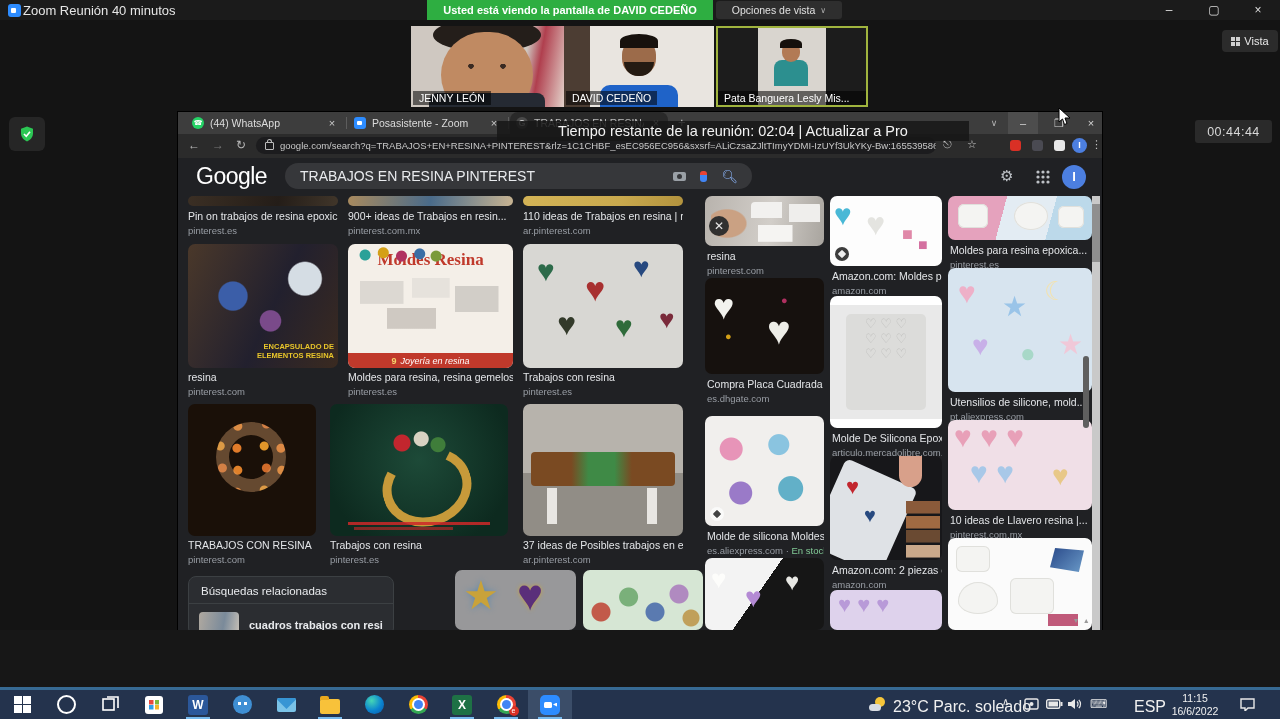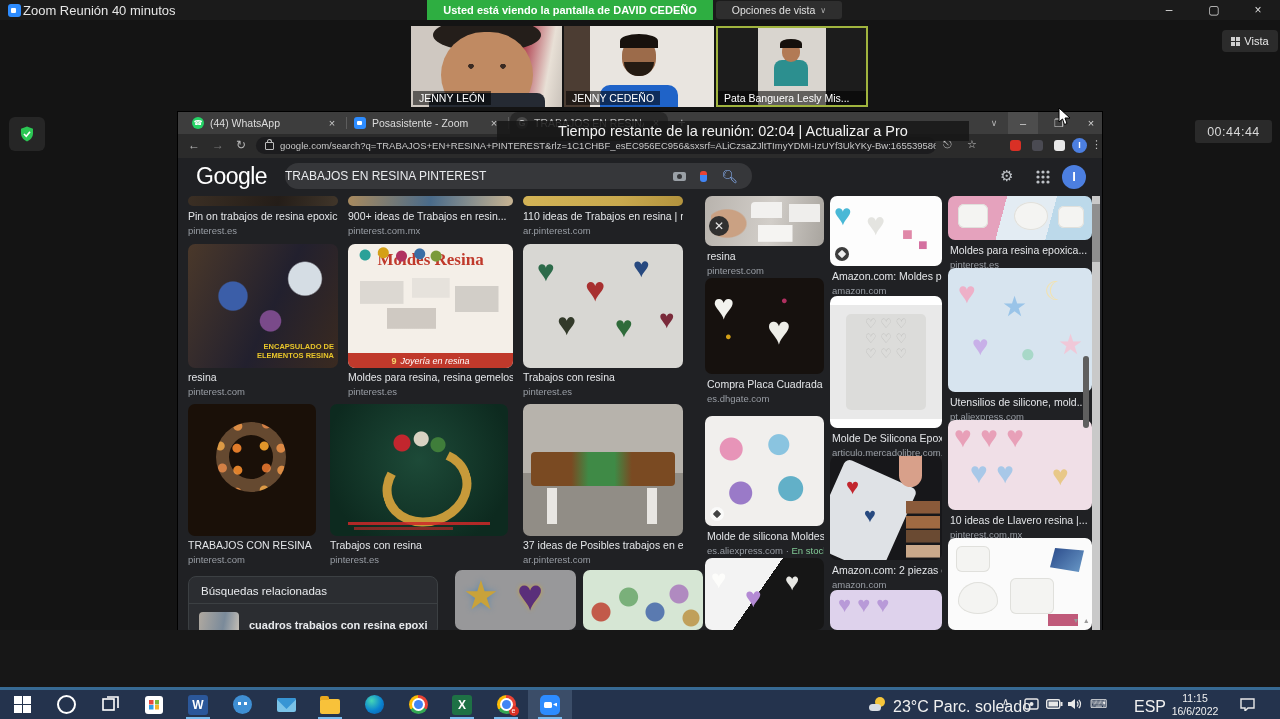--- a/index.html
+++ b/index.html
@@ -9,21 +9,21 @@
   .titlebar{left:0;top:0;width:1280px;height:20px;background:#1b1b1b;display:flex;align-items:center}
   .zoom-logo{position:absolute;left:8px;top:4px;width:13px;height:13px;border-radius:3px;background:#2d8cff}
   .zoom-logo:after{content:"";position:absolute;left:3px;top:4px;width:5px;height:5px;background:#fff;border-radius:1px}
   .app-title{position:absolute;left:23px;top:3px;font-size:13px;color:#e6e6e6}
   .share-banner{position:absolute;left:427px;top:0;width:286px;height:20px;background:#2eae41;color:#fff;font-size:11px;font-weight:bold;display:flex;align-items:center;justify-content:center;white-space:nowrap;overflow:hidden}
   .view-options{position:absolute;left:716px;top:1px;width:126px;height:18px;background:#2e2e2e;border-radius:3px;color:#e0e0e0;font-size:10.5px;display:flex;align-items:center;justify-content:center;gap:5px}
   .win-ctl{position:absolute;top:2px;width:18px;height:16px;color:#dcdcdc;font-size:12px;text-align:center;line-height:16px}
   
   .tile{position:absolute;top:26px;height:81px;background:#222;overflow:hidden}
   .tile .nametag{position:absolute;left:2px;bottom:2px;background:rgba(0,0,0,.55);color:#fff;font-size:10.5px;padding:1px 6px;white-space:nowrap;overflow:hidden}
-  .t1{left:411px;width:151px;background:linear-gradient(100deg,#cfc8c1 0 62%,#b03f4e 70%,#e8e0d6 88%,#c9c2ba)}
+  .t1{left:411px;width:179px;background:linear-gradient(100deg,#cfc8c1 0 62%,#b03f4e 70%,#e8e0d6 88%,#c9c2ba)}
   .t1 .head{position:absolute;left:30px;top:6px;width:92px;height:86px;border-radius:46px;background:#c08a62}
   .t1 .hair{position:absolute;left:22px;top:-8px;width:108px;height:34px;border-radius:50%;background:#241e1a}
   .t1 .eyes{position:absolute;left:52px;top:38px;width:48px;height:5px;background:radial-gradient(circle at 8px 2px,#3a2a22 2.5px,transparent 3px),radial-gradient(circle at 40px 2px,#3a2a22 2.5px,transparent 3px)}
   .t1 .body{position:absolute;left:18px;bottom:-4px;width:116px;height:18px;background:#252a33;border-radius:8px 8px 0 0}
   .t2{left:564px;width:150px;background:#e9e5e0}
   .t2 .door{position:absolute;left:0;top:0;width:26px;height:81px;background:#4c3d33}
   .t2 .head{position:absolute;left:58px;top:12px;width:34px;height:38px;border-radius:17px;background:#9c6b4a}
   .t2 .hair{position:absolute;left:56px;top:8px;width:38px;height:14px;border-radius:50% 50% 0 0;background:#17110d}
   .t2 .beard{position:absolute;left:60px;top:36px;width:30px;height:14px;border-radius:0 0 14px 14px;background:#241a12}
   .t2 .body{position:absolute;left:36px;bottom:0;width:78px;height:22px;border-radius:10px 10px 0 0;background:#1f63c8}
@@ -61,21 +61,21 @@
   .lock{margin:0 6px 0 9px;width:7px;height:6px;border:1.2px solid #bdbdbd;border-radius:1px;position:relative;flex:none}
   .lock:before{content:"";position:absolute;left:1px;top:-4px;width:3px;height:3px;border:1.2px solid #bdbdbd;border-bottom:none;border-radius:3px 3px 0 0}
   .url-text{font-size:9.5px;color:#c8c8c8;white-space:nowrap;overflow:hidden}
   .tool-ic{position:absolute;top:4px;font-size:11px;color:#c4c4c4}
   .ext-dot{position:absolute;top:6px;width:11px;height:11px;border-radius:3px}
   .avatar{border-radius:50%;background:#4c7fe0;color:#fff;font-weight:bold;text-align:center}
   
   .gbar{position:absolute;left:0;top:46px;width:924px;height:38px;background:#202124}
   .glogo{position:absolute;left:18px;top:5px;font-size:23px;font-weight:500;color:#fff;letter-spacing:-.5px}
   .gsearch{position:absolute;left:107px;top:5px;width:467px;height:26px;border-radius:13px;background:#36373a;display:flex;align-items:center}
-  .gquery{margin-left:0;font-size:12px;color:#e8eaed;white-space:nowrap;overflow:hidden;flex:1}
+  .gquery{margin-left:15px;font-size:14px;color:#e8eaed;white-space:nowrap;overflow:hidden;flex:1}
   .gsic{font-size:11px;margin-right:14px;flex:none}
   .cam-ic{width:13px;height:9px;background:#9aa0a6;border-radius:2px;position:relative;margin-right:14px;flex:none}
   .cam-ic:after{content:"";position:absolute;left:4px;top:2px;width:5px;height:5px;border-radius:50%;background:#36373a}
   .mic-ic{width:7px;height:11px;background:linear-gradient(#ea4335 0 40%,#4285f4 40% 100%);border-radius:3px;margin-right:14px;flex:none}
   .hdr-ic{position:absolute;top:9px;color:#bdc1c6;font-size:15px}
   
   .content{position:absolute;left:0;top:84px;width:924px;height:434px;background:#202124;overflow:hidden}
   .ph{position:absolute;border-radius:7px;overflow:hidden;background:#333}
   .cap{position:absolute}
   .cap-t{font-size:10.5px;color:#e3e5e8;white-space:nowrap;overflow:hidden}
@@ -239,21 +239,21 @@
     <div class="eyes"></div>
     <div class="body"></div>
     <div class="nametag">JENNY LEÓN</div>
   </div>
   <div class="tile t2">
     <div class="door"></div>
     <div class="body"></div>
     <div class="head"></div>
     <div class="hair"></div>
     <div class="beard"></div>
-    <div class="nametag">JENNY CEDEÑO</div>
+    <div class="nametag">DAVID CEDEÑO</div>
   </div>
   <div class="tile t3">
     <div class="wall"></div>
     <div class="body"></div>
     <div class="head"></div>
     <div class="hair"></div>
     <div class="nametag">Pata Banguera Lesly Mis...</div>
   </div>
 
   <div class="vista-btn">
@@ -411,21 +411,21 @@
       </div>
       <div class="cap" style="left:152px;top:343px;width:178px">
         <div class="cap-t">Trabajos con resina</div>
         <div class="cap-d">pinterest.es</div>
       </div>
       <div class="cap" style="left:345px;top:343px;width:160px">
         <div class="cap-t">37 ideas de Posibles trabajos en epoxi...</div>
         <div class="cap-d">ar.pinterest.com</div>
       </div>
 
-      <div class="related" style="left:10px;top:380px;width:250px;height:60px">
+      <div class="related" style="left:10px;top:380px;width:206px;height:60px">
         <div class="rel-h">Búsquedas relacionadas</div>
         <div class="rel-item">
           <span class="rel-thumb"></span>
           <span class="rel-txt">cuadros trabajos con resina epoxica</span>
         </div>
       </div>
       <div class="ph phG glyphs" style="left:277px;top:374px;width:121px;height:60px">
         <span style="left:8px;top:2px;font-size:40px;color:#c9a23a;text-shadow:0 0 6px #5a8ab0">★</span>
         <span style="left:62px;top:0;font-size:44px;color:#5a2f7a;text-shadow:0 0 4px #c9a23a">♥</span>
       </div>

